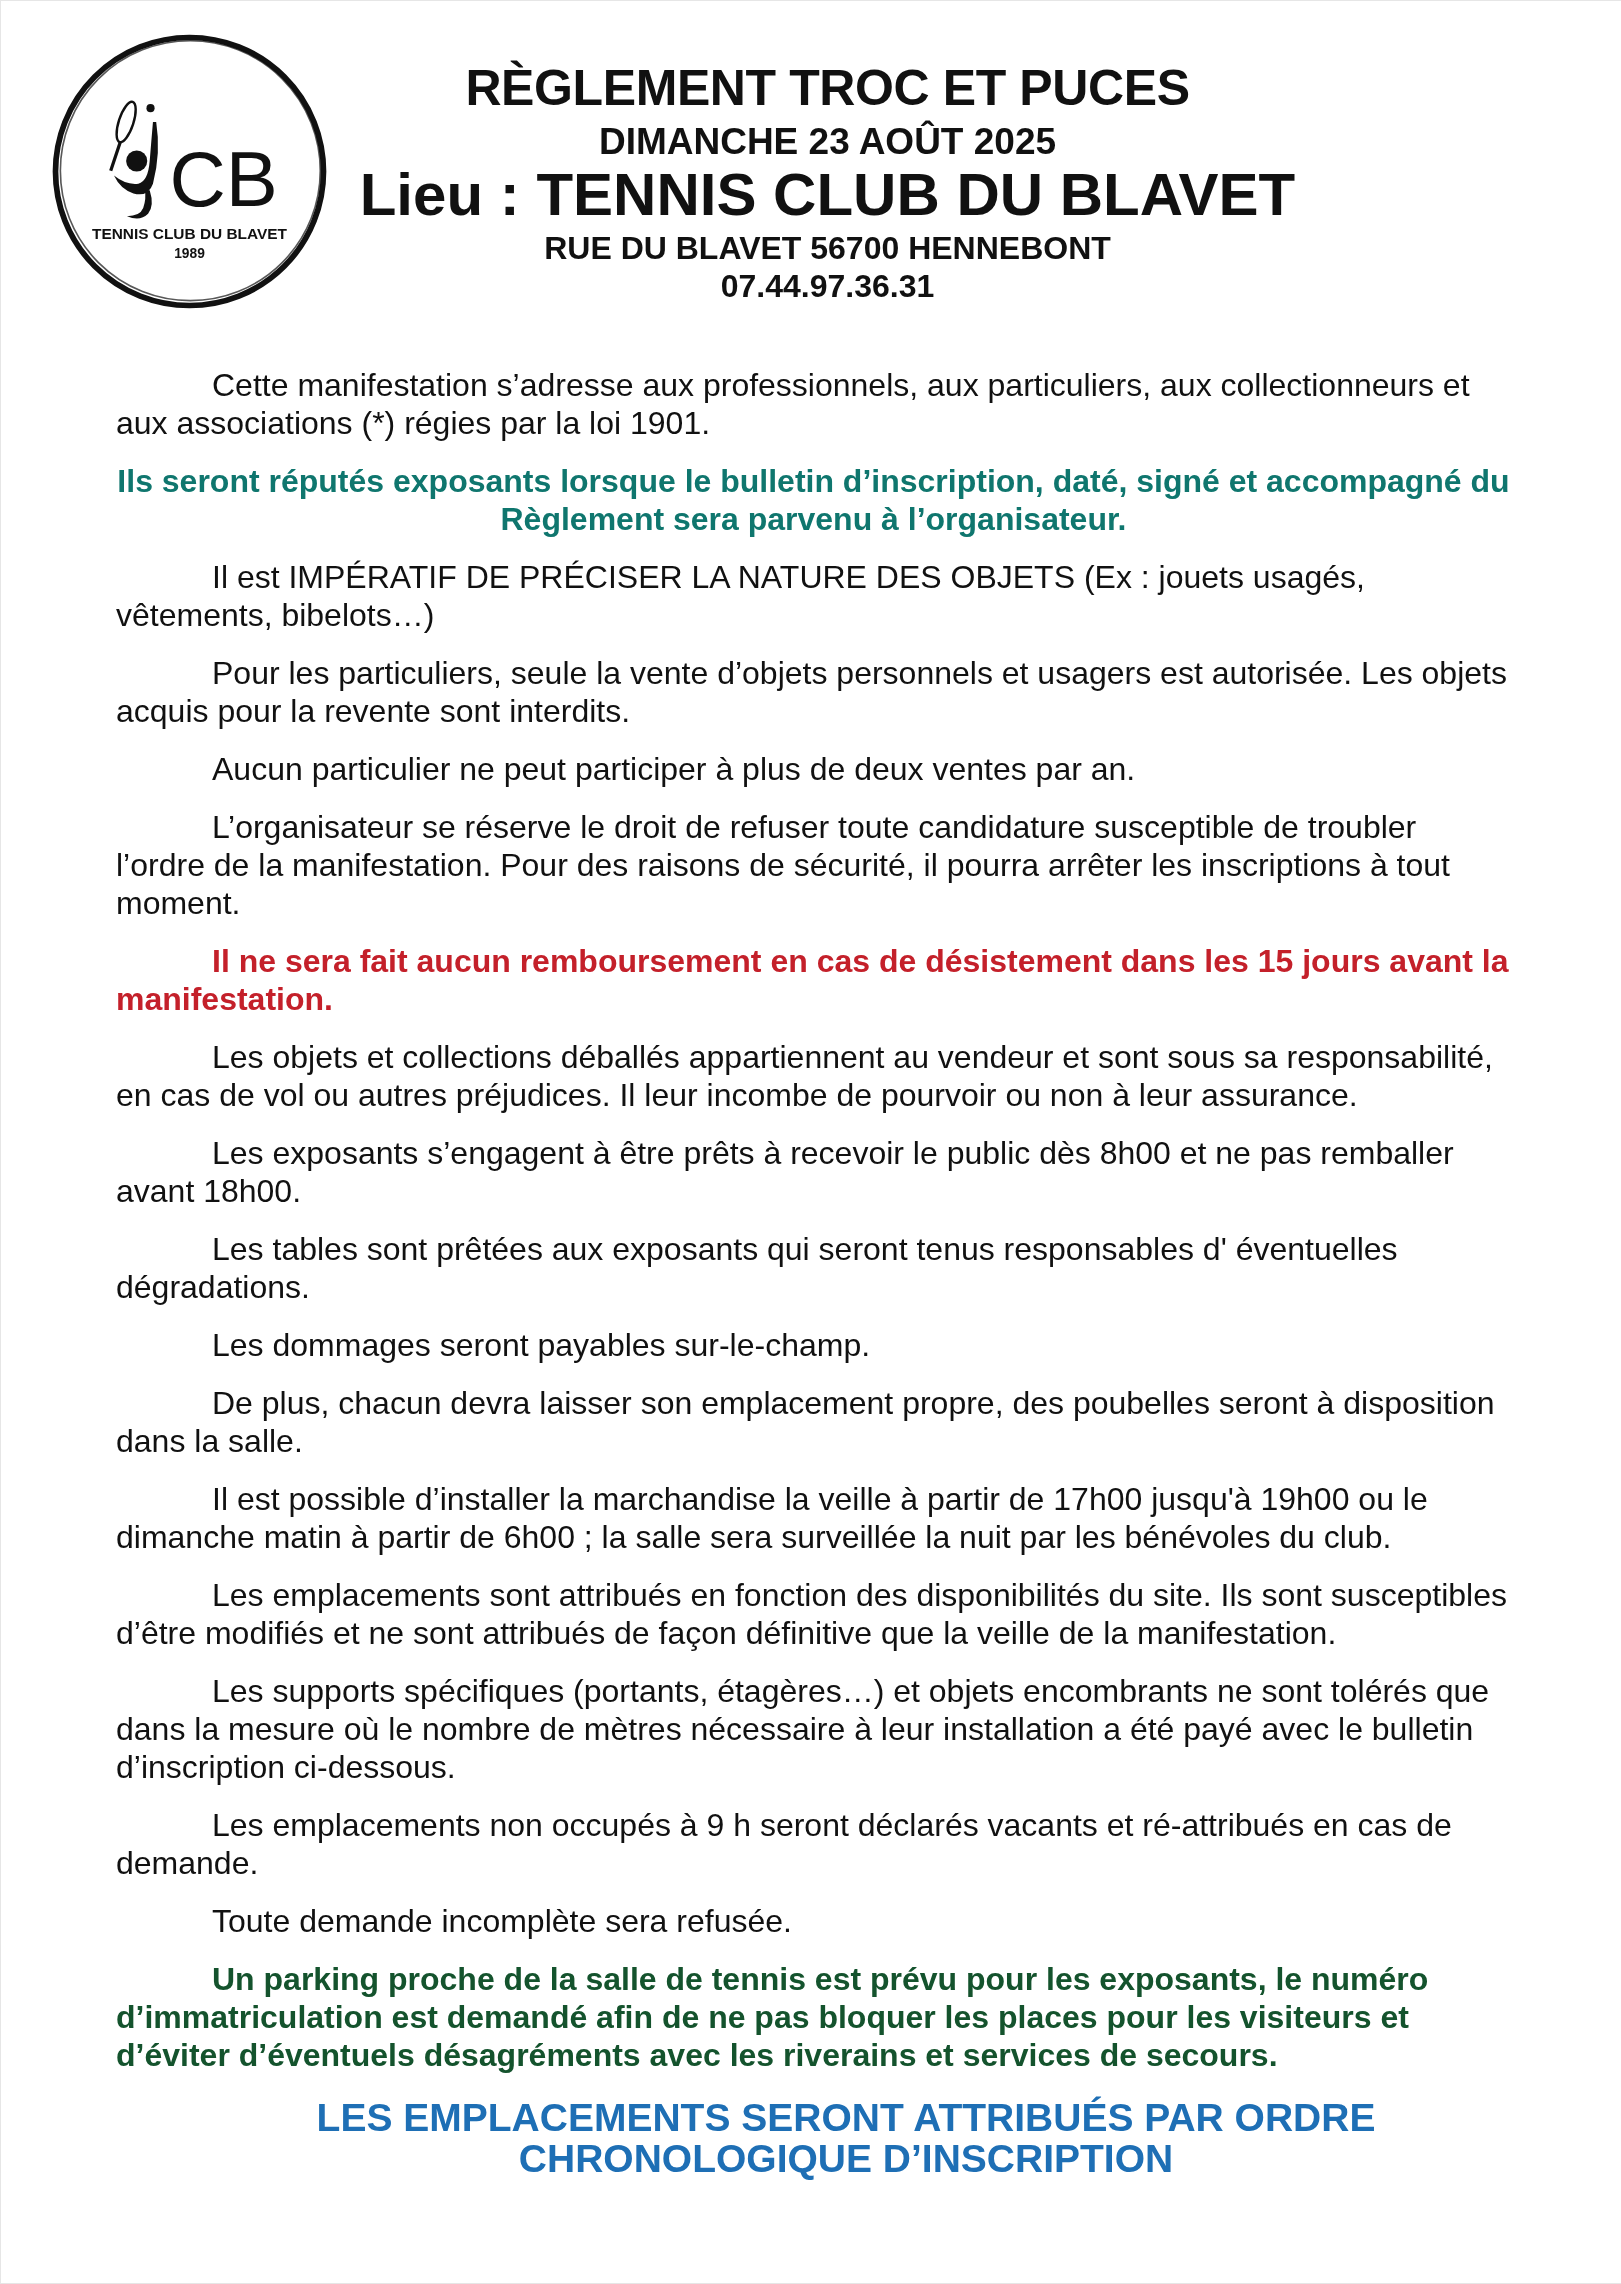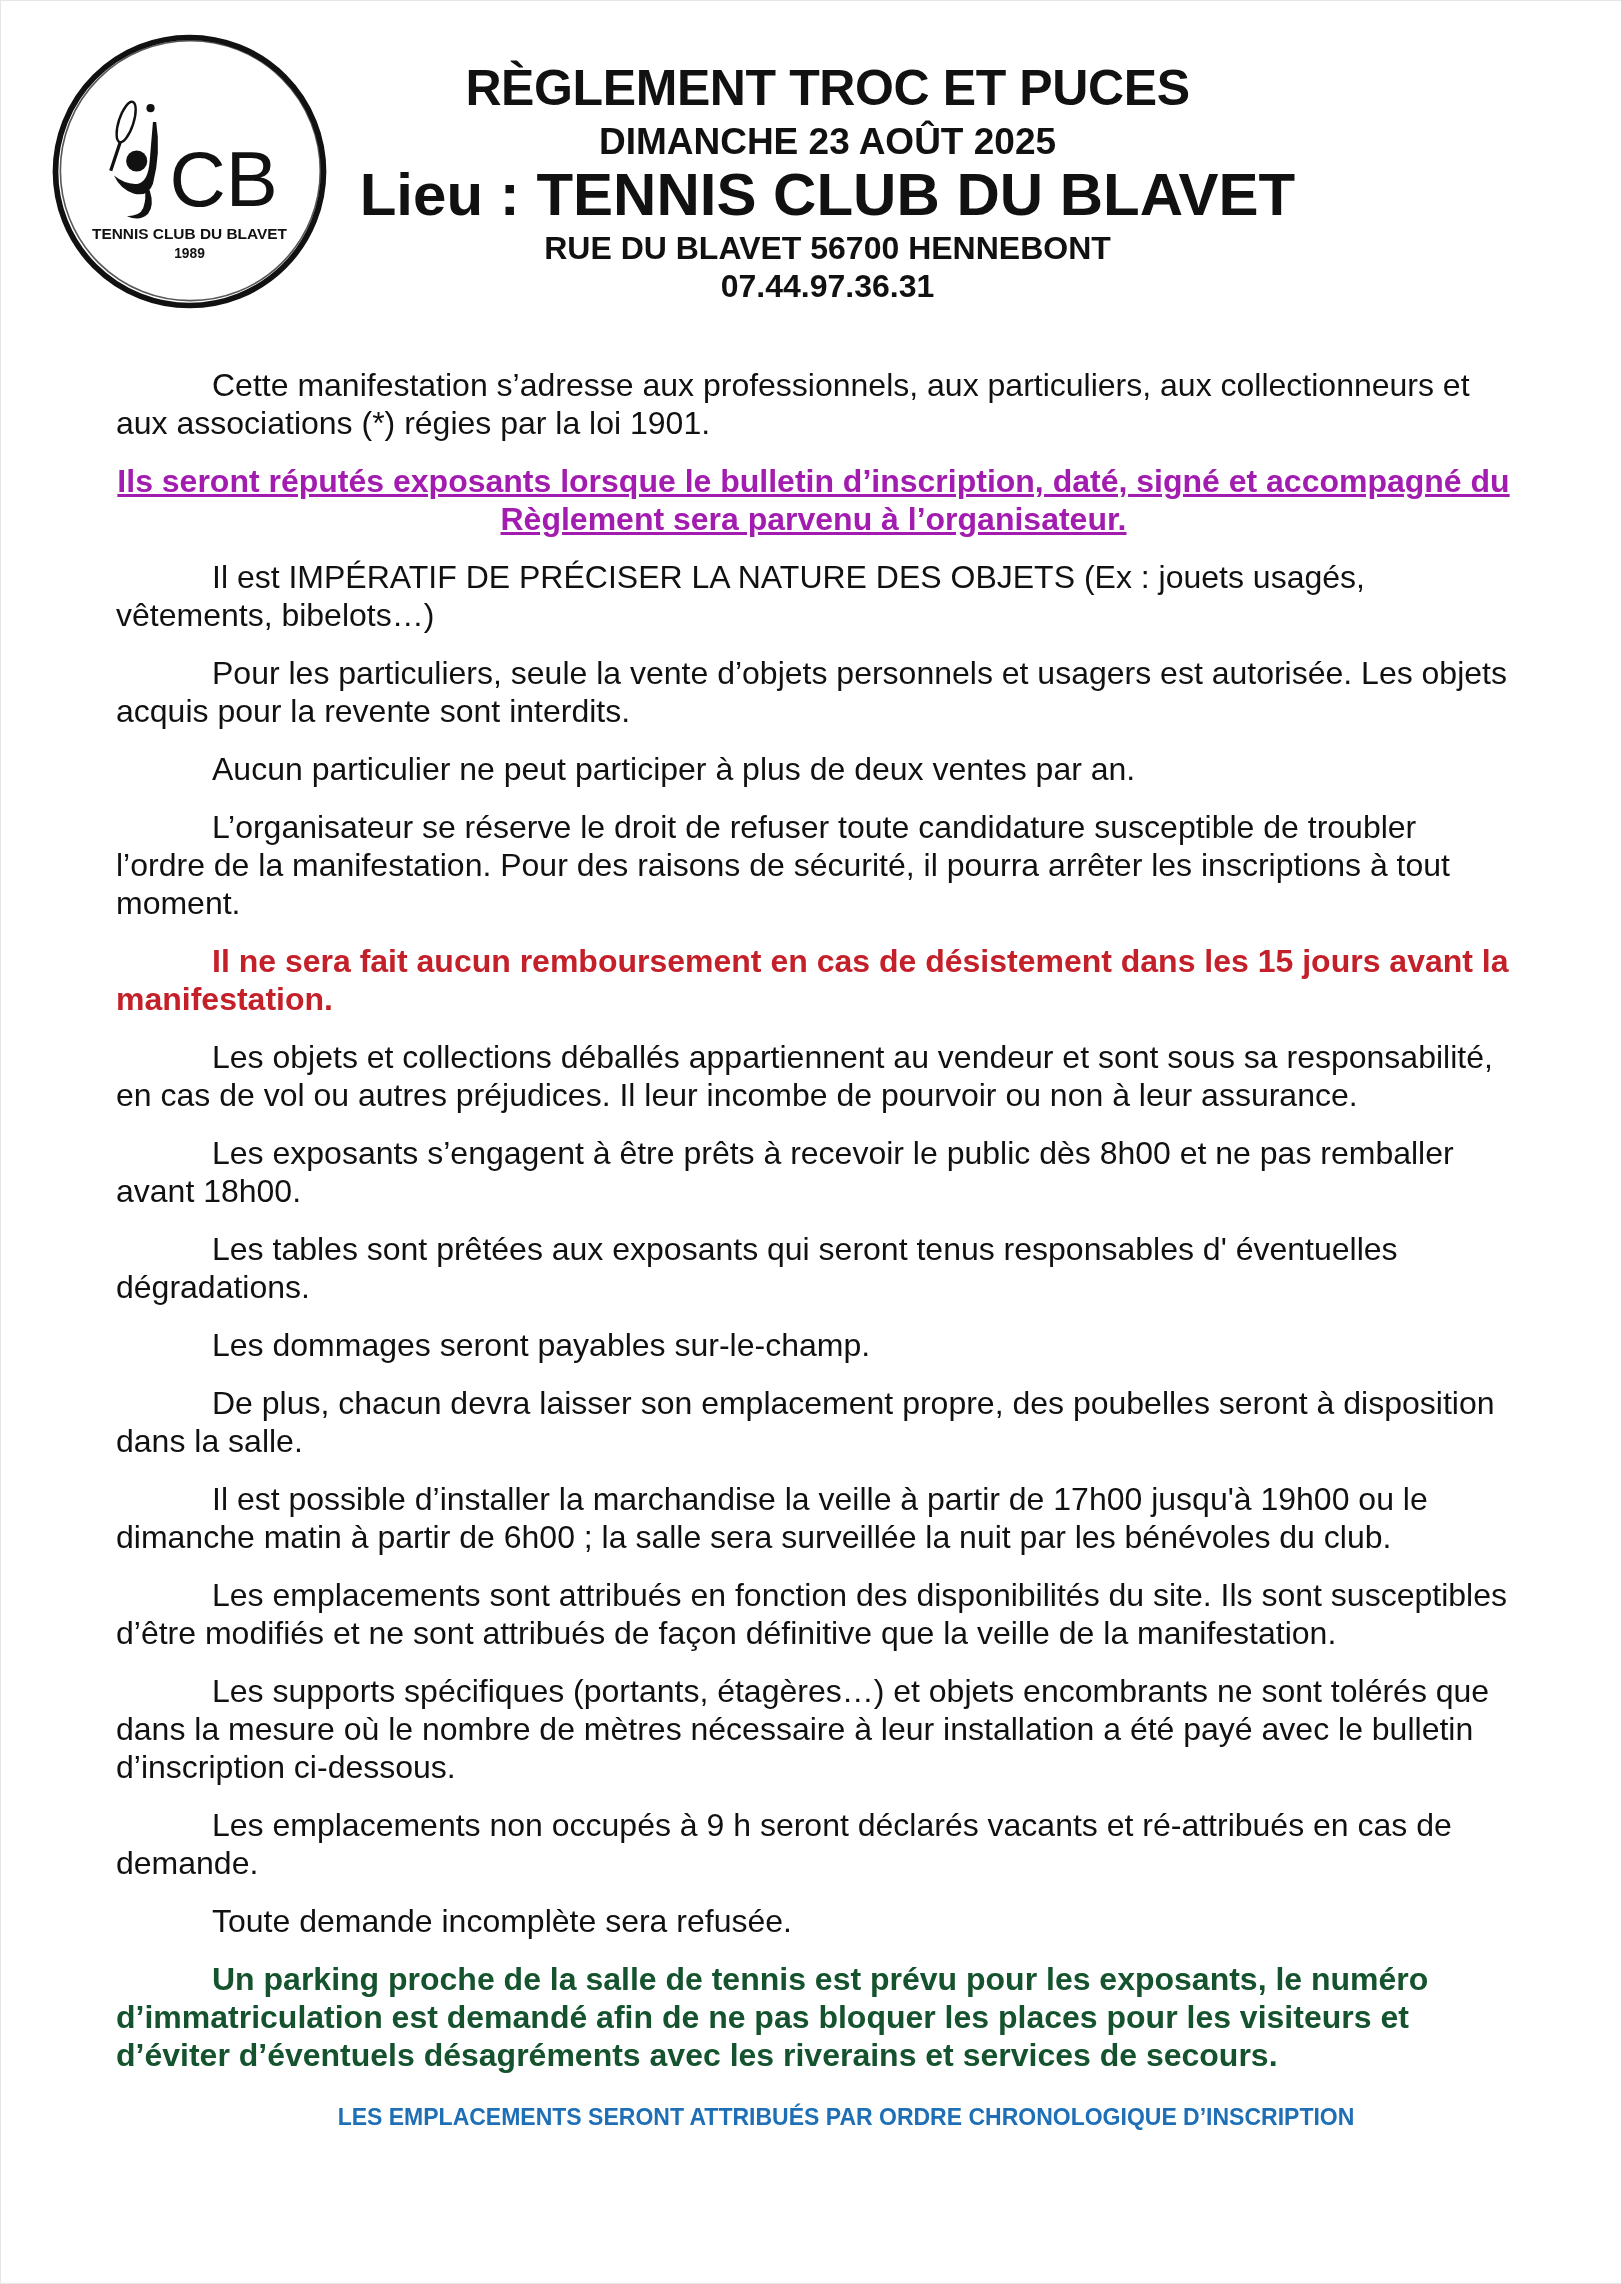--- a/index.html
+++ b/index.html
@@ -18,24 +18,24 @@
     .h-title { font-size: 50px; line-height: 58px; letter-spacing: -0.4px; }
     .h-date { font-size: 37px; line-height: 45px; margin-top: 1.6px; }
     .h-place { font-size: 60px; line-height: 60px; margin-top: 1px; }
     .h-address { font-size: 32px; line-height: 41px; margin-top: 3.2px; }
     .h-phone { font-size: 32px; line-height: 32px; margin-top: 1.6px; }
 
     
     .content { position: absolute; left: 116px; top: 366px; width: 1395px; }
     .para { font-size: 32px; line-height: 38px; margin: 0 0 20px 0; text-indent: 96px; text-align: left; }
     .para.center { text-indent: 0; text-align: center; }
-    .blue { color: #a21caf; font-weight: bold; text-decoration: underline; }
+    .blue { color: #0f766e; font-weight: bold; }
     .red { color: #c4202a; font-weight: bold; }
     .bold { font-weight: bold; color: #14532d; }
-    .final { font-size: 23px; line-height: 41px; text-indent: 0; text-align: center; color: #1e6fb5; font-weight: bold; margin-top: 23px; padding-left: 65px; }
+    .final { font-size: 39px; line-height: 41px; text-indent: 0; text-align: center; color: #1e6fb5; font-weight: bold; margin-top: 23px; padding-left: 65px; }
   </style>
 </head>
 <body>
 
 <div class="page-border"></div>
 
 <div class="logo">
   <svg viewBox="0 0 346 346">
     <circle cx="173" cy="173" r="165" fill="none" stroke="#111" stroke-width="7"></circle>
     <circle cx="174" cy="172" r="160" fill="none" stroke="#111" stroke-width="2" opacity="0.7"></circle>

